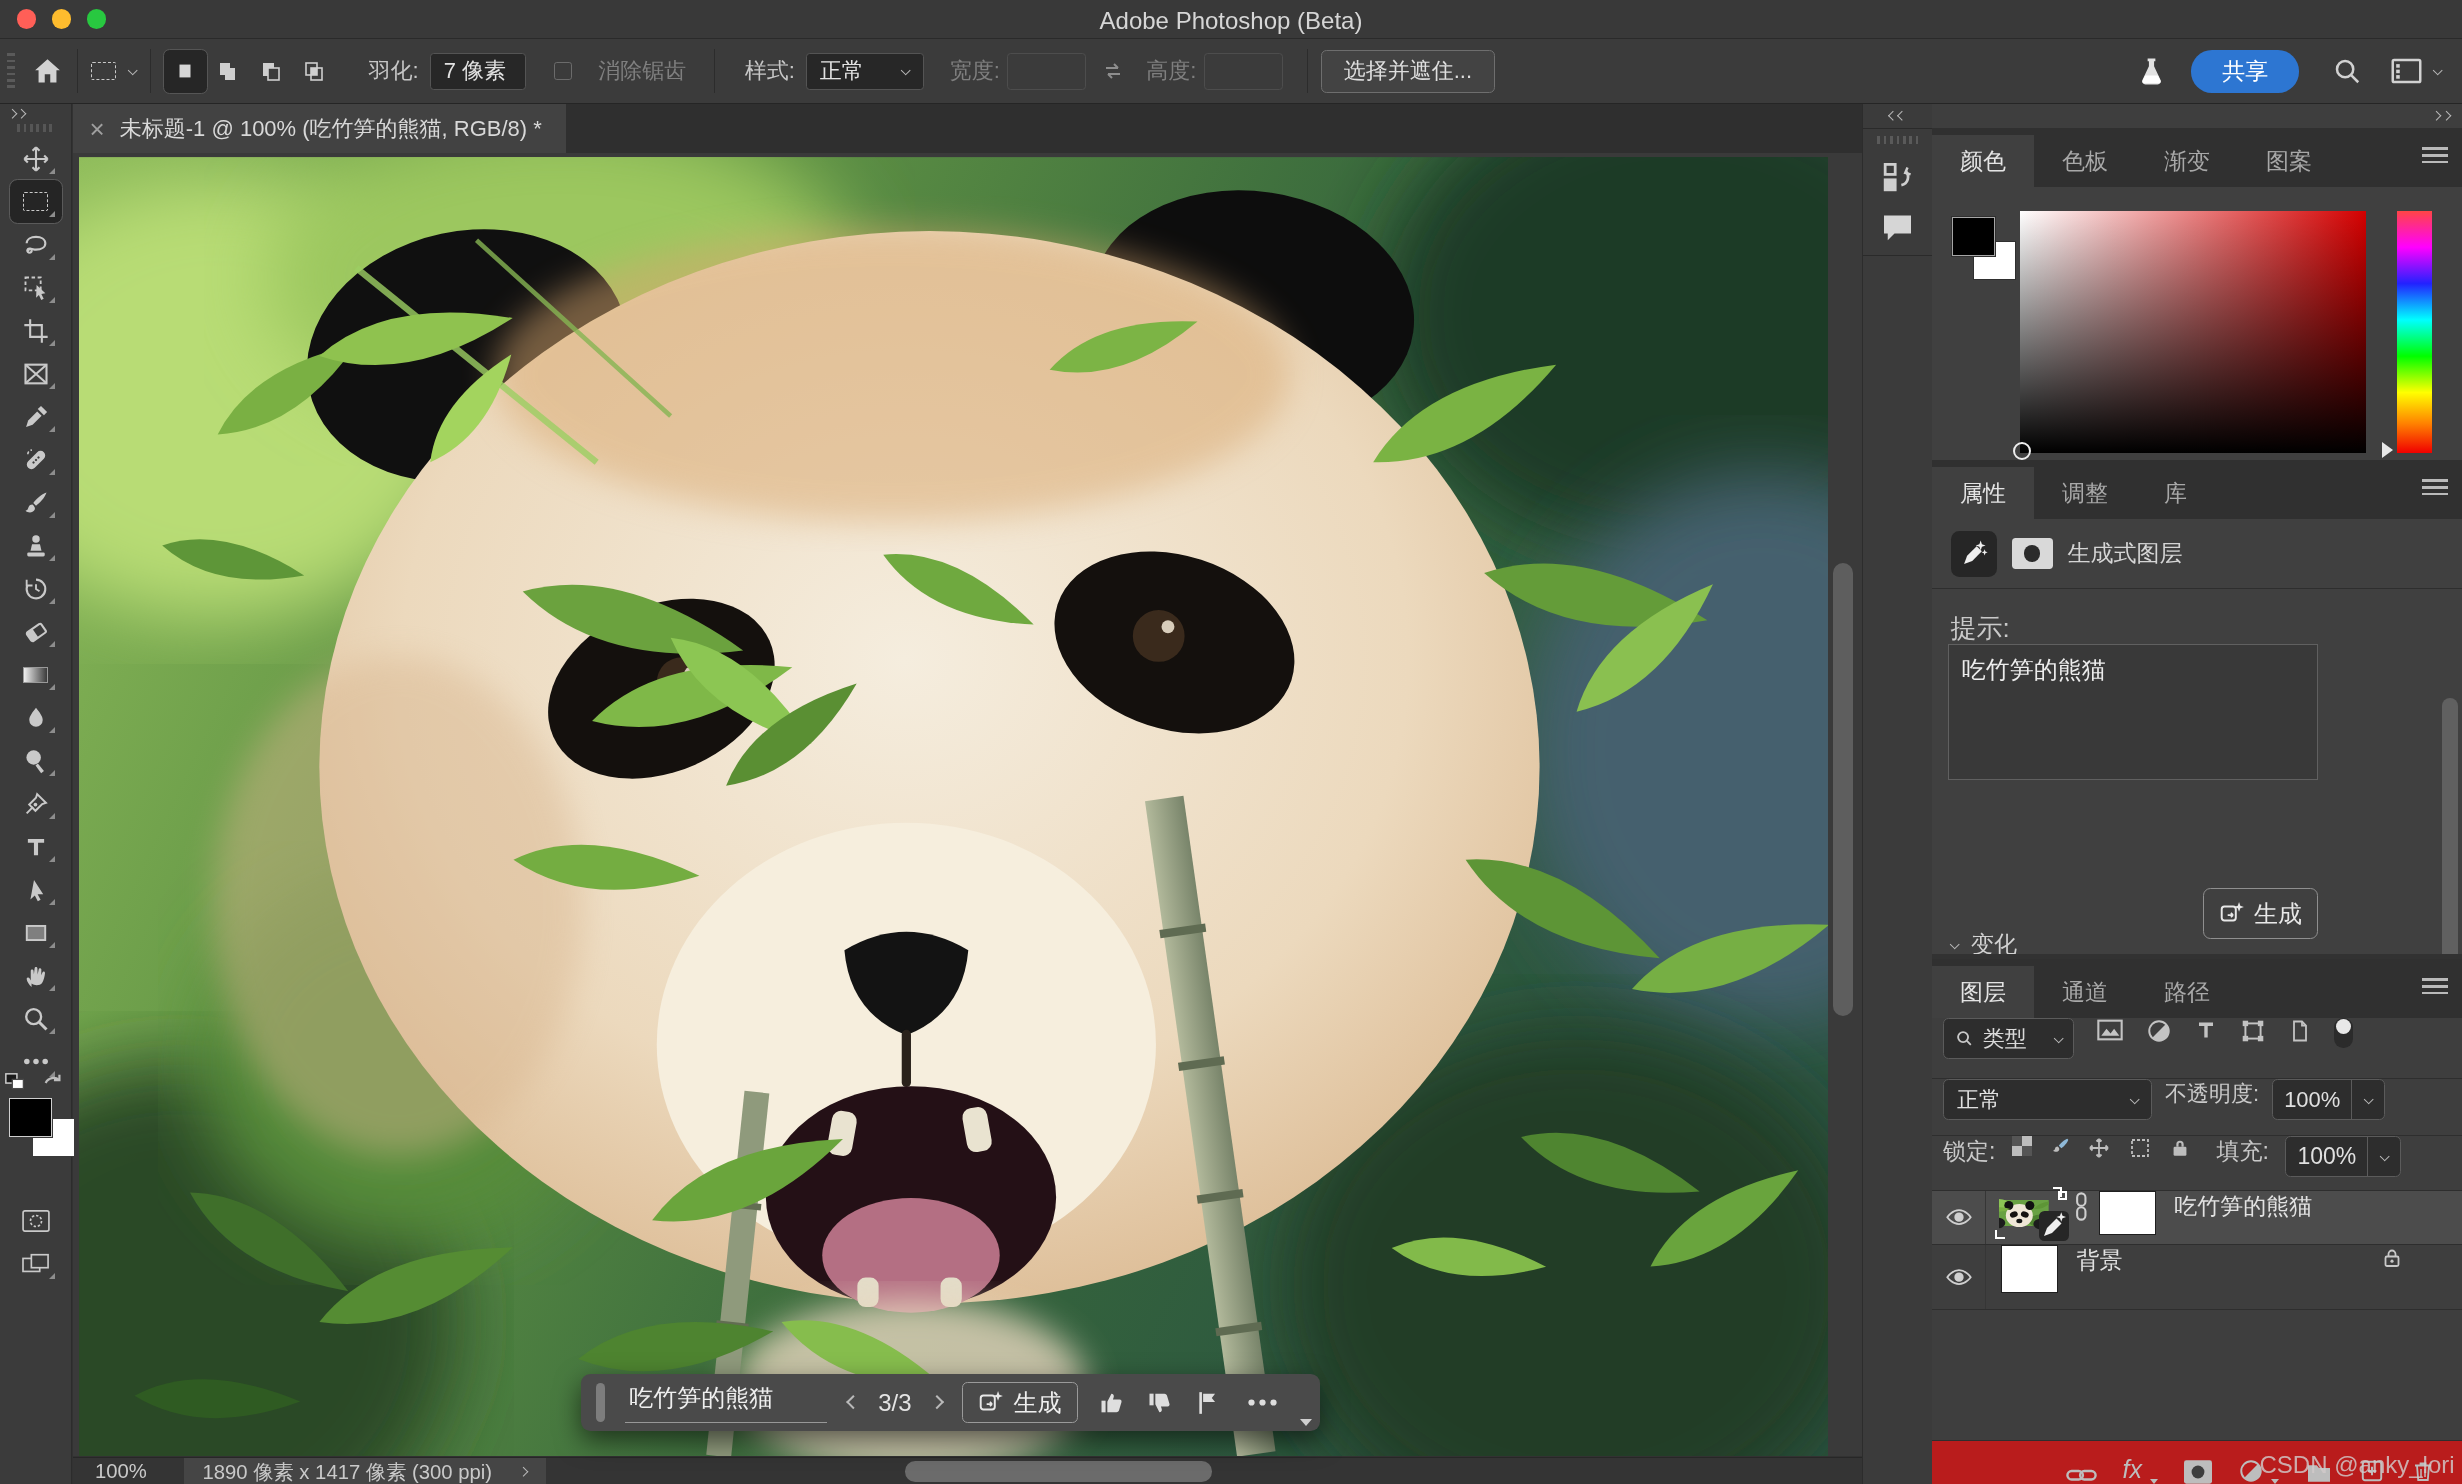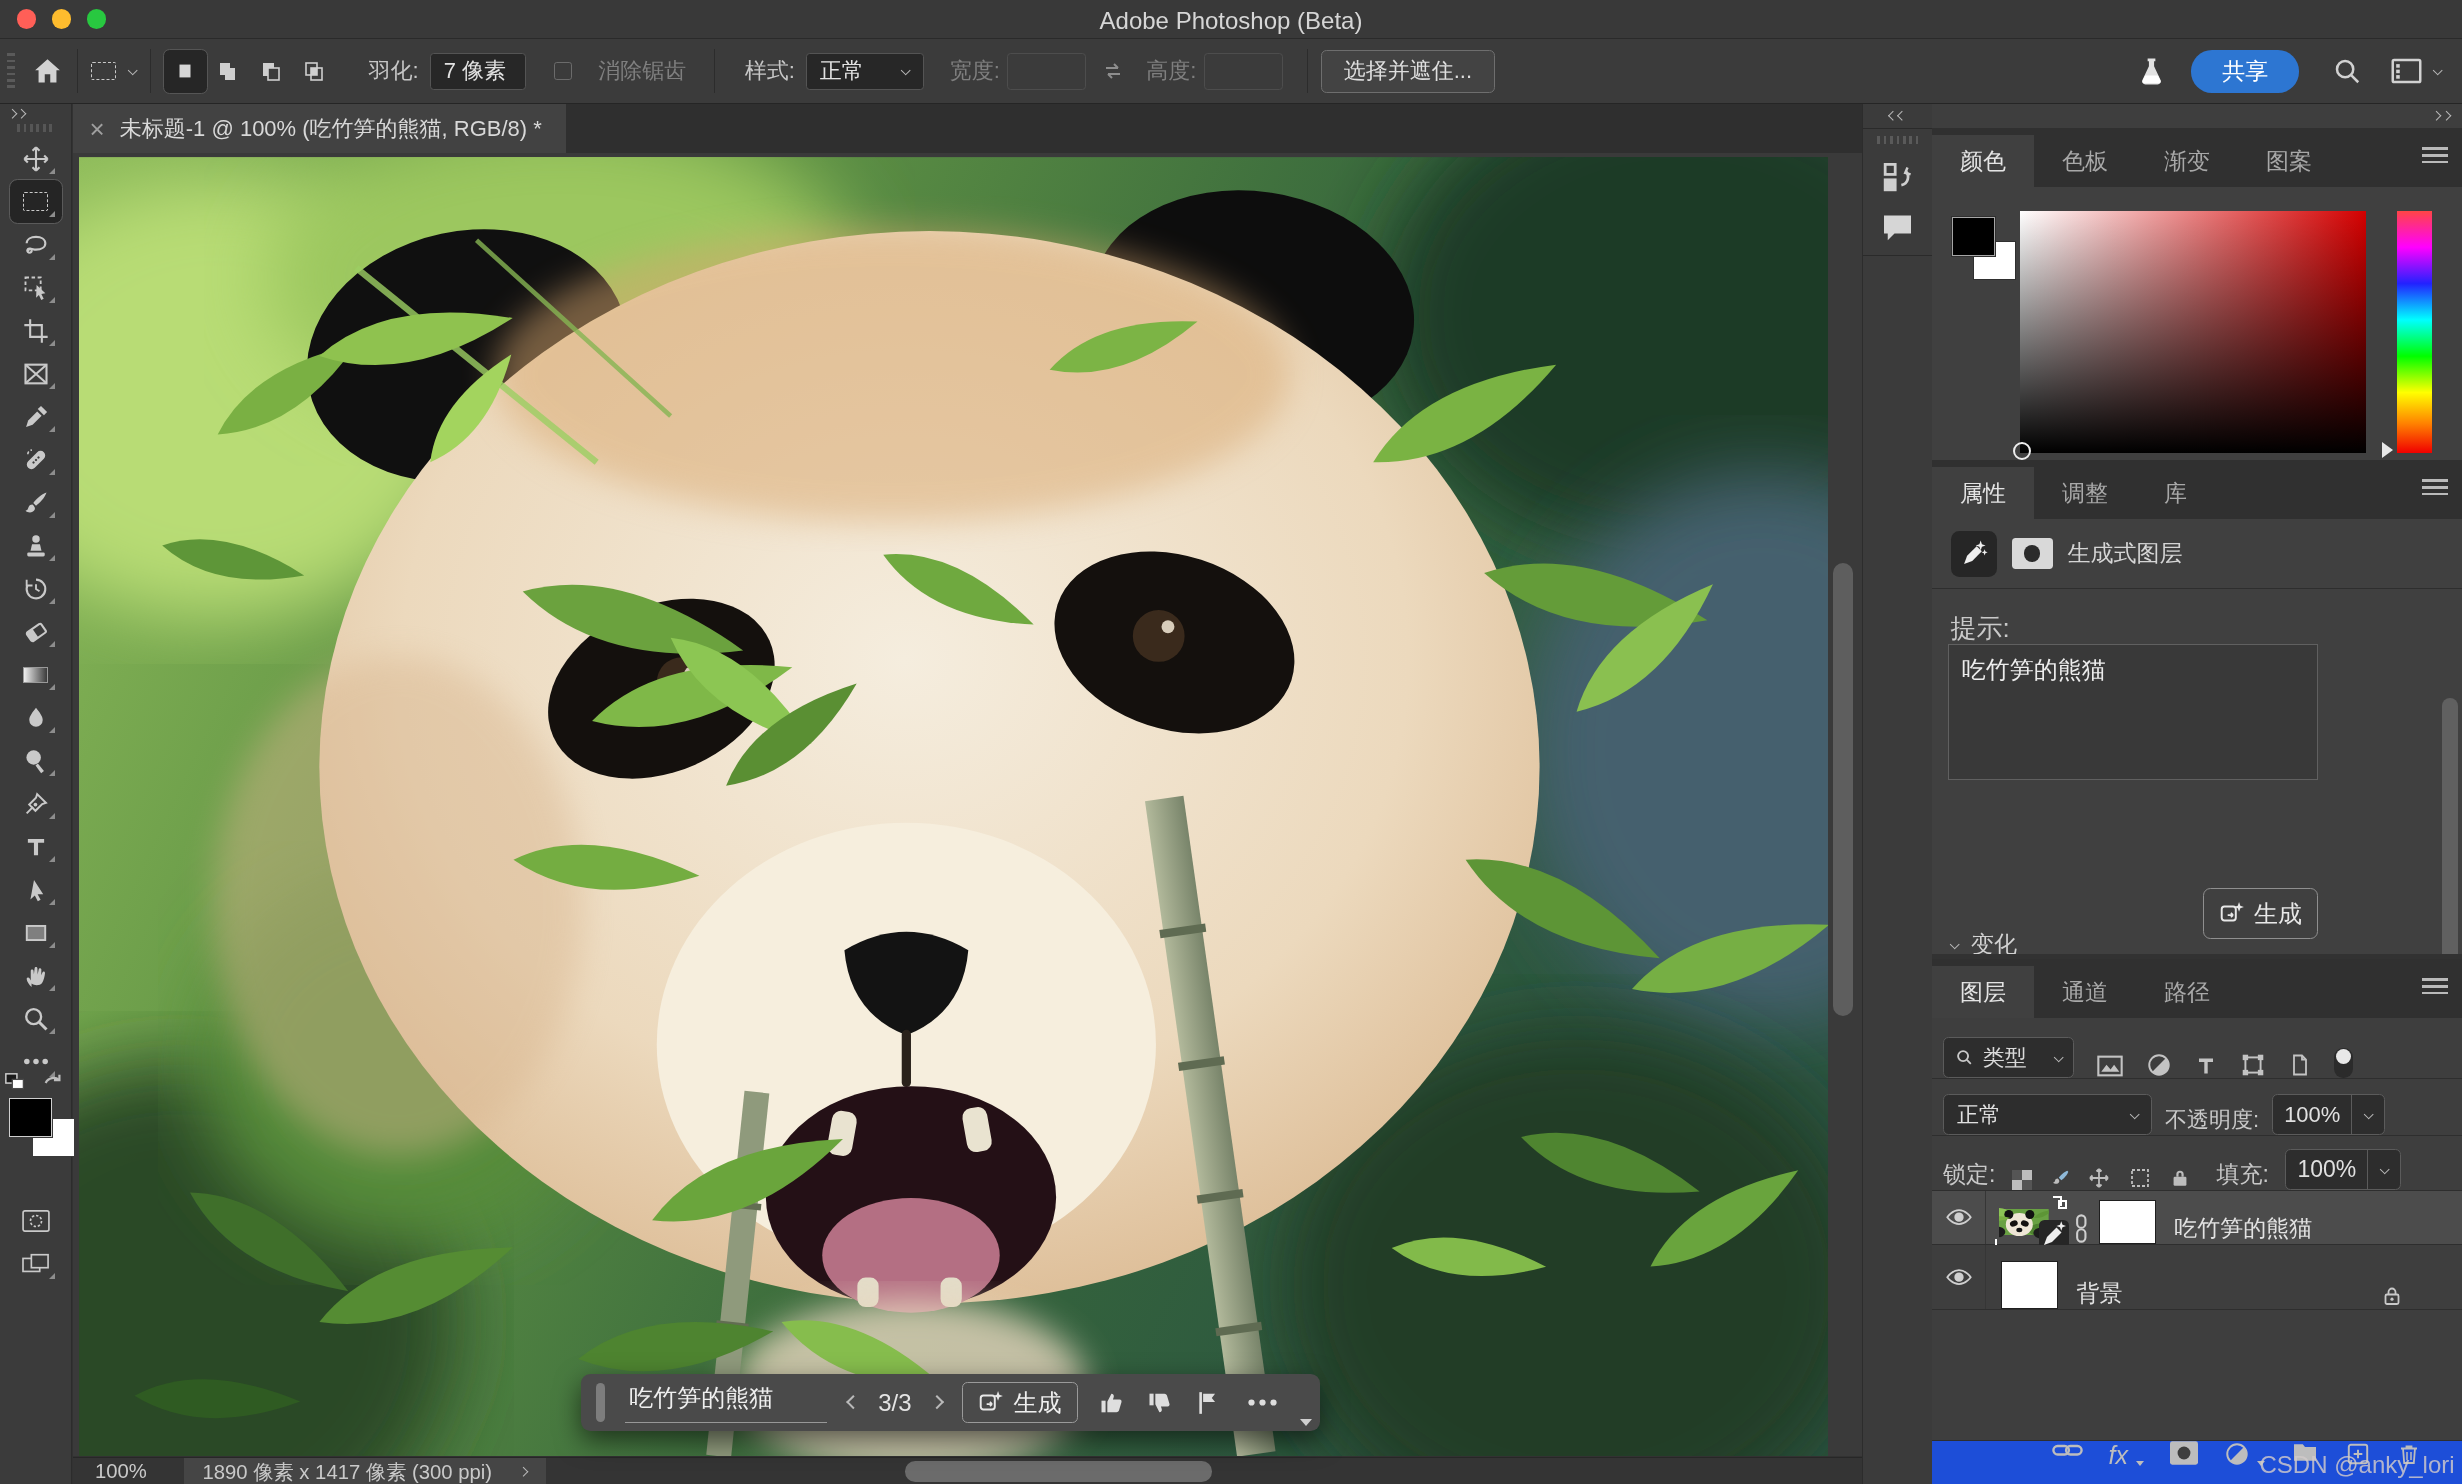--- a/index.html
+++ b/index.html
@@ -157,21 +157,21 @@
   .varthumb { position:absolute; top:24px; width:109px; height:48px; overflow:hidden; }
   .varthumb svg { width:100%; height:100%; display:block; }
   #varthumb-3 { left:244px; top:0.9px; width:116px; height:72px; border:3.7px solid #1473e6; }
   #varthumb-3 .white-top { width:100%; height:15px; background:#f2f2f2; }
   #varthumb-3 svg { height:50px; }
   #prop-scroll { position:absolute; right:4.6px; top:109px; width:16.6px; height:342px;
     background:#606060; border-radius:8.3px; }
 
   
   #layersec { border-top:5.5px solid #323232; }
-  .lrow { display:flex; align-items:flex-end; border-bottom:0.9px solid #2e2e2e;
+  .lrow { display:flex; align-items:flex-start; border-bottom:0.9px solid #2e2e2e;
     background:#3e3e3e; position:relative; }
   #filterrow { height:61px; padding-left:11px; gap:22px; }
   #typecombo { width:131px; height:41px; background:#2d2d2d; border:0.9px solid #5b5b5b;
     border-radius:5.5px; display:flex; align-items:center; gap:9.2px; padding:0 11px;
     font-size:22px; color:#d9d9d9; }
   .fico { color:#c3c3c3; }
   #fpill { width:18.5px; height:30px; background:#2b2b2b; border-radius:9.2px; position:relative; }
   #fpill::before { content:''; position:absolute; left:1.8px; top:0.9px; width:15px; height:15px;
     border-radius:50%; background:#e8e8e8; }
   #blendrow { height:57px; padding-left:11px; gap:13px; font-size:22px; }
@@ -199,22 +199,22 @@
   .corners i:nth-child(3){ left:-3.7px; bottom:-3.7px; border-right:none; border-top:none; }
   .corners i:nth-child(4){ right:-3.7px; bottom:-3.7px; border-left:none; border-top:none; }
   #genbadge { position:absolute; right:-11px; bottom:-5.5px; width:30px; height:30px;
     background:#262626; border-radius:5.5px; display:flex; align-items:center; justify-content:center; }
   .maskthumb { width:57px; height:44px; background:#fff; border:1.8px solid #1f1f1f;
     margin-left:9.2px; flex:none; }
   .lname { margin-left:18.5px; font-size:23px; color:#e2e2e2; }
   #bgthumb { width:57px; height:48px; background:#fff; border:1.8px solid #1f1f1f; margin-left:15px; }
   #layers-empty { height:129px; background:#3e3e3e; }
   #layerbar { position:absolute; left:0; right:0; bottom:0; height:44px;
-    border-top:0.9px solid #2e2e2e; background:#1d4ed8; display:flex; align-items:flex-start;
-    justify-content:flex-end; gap:26px; padding-right:42px; color:#bdbdbd; }
+    border-top:0.9px solid #2e2e2e; background:#b91c1c; display:flex; align-items:flex-end;
+    justify-content:flex-end; gap:26px; padding-right:28px; color:#bdbdbd; }
   .fxtext { font-style:italic; font-size:25px; color:#bdbdbd; }
   .mini-dd { width:0; height:0; border-left:4.6px solid transparent; border-right:4.6px solid transparent;
     border-top:5.5px solid #bdbdbd; margin-left:-18.5px; margin-top:20.3px; }
   #watermark { position:absolute; right:7.4px; bottom:5.5px; font-size:24px;
     color:rgba(210,203,203,.82); z-index:9; }
 </style>
 </head>
 <body>
 
 <svg width="0" height="0" style="position:absolute">

